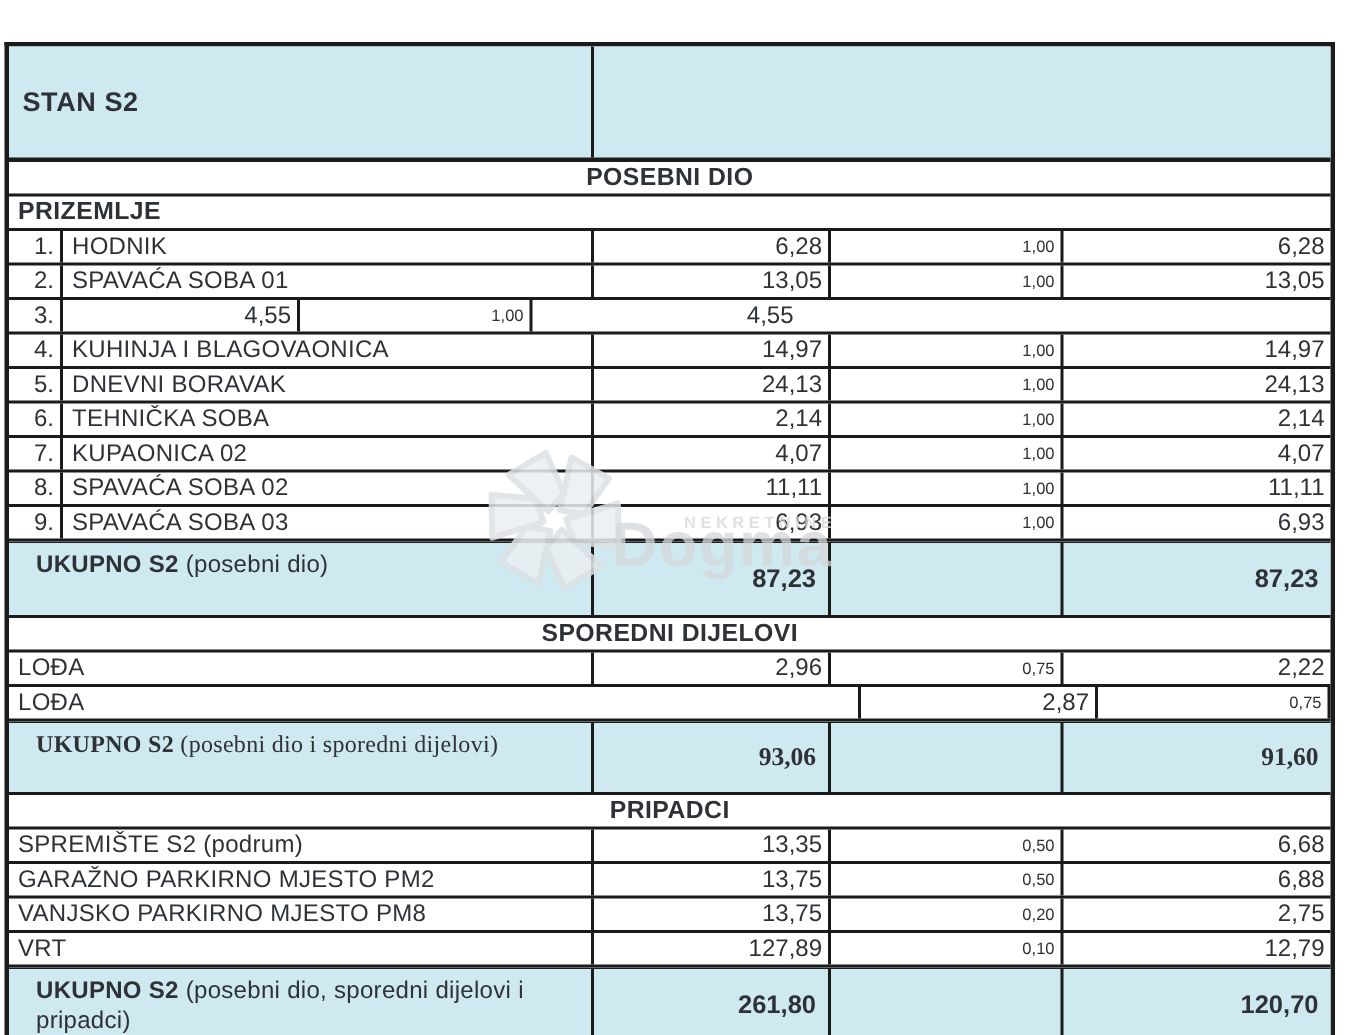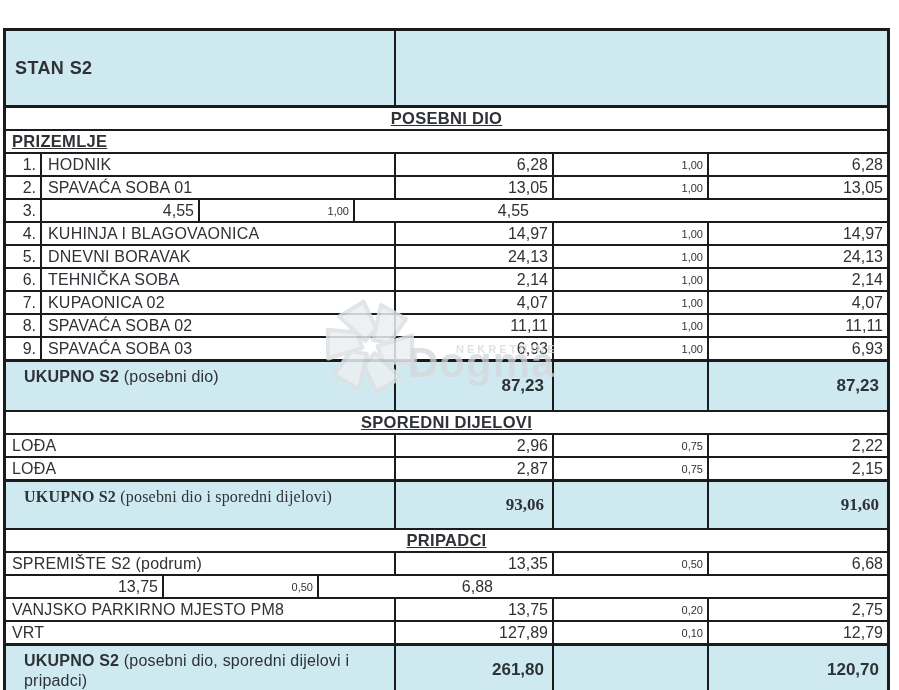--- a/index.html
+++ b/index.html
@@ -36,21 +36,21 @@
   .c-a{flex:0 0 158px;justify-content:flex-end;padding-right:4px;border-right:2px solid var(--bc);font-size:16px;}
   .c-b{flex:0 0 155px;justify-content:flex-end;padding-right:4px;border-right:2px solid var(--bc);font-size:11px;}
   .c-c{flex:0 0 178px;justify-content:flex-end;padding-right:4px;font-size:16px;}
 
   
   .row-title{height:77px;background:var(--hl);border-bottom-width:3px;}
   .row-title .c-name{font-size:18px;font-weight:700;padding-left:9px;letter-spacing:.4px;}
   .row-title .t-rest{flex:0 0 491px;}
 
   
-  .row-band{height:23px;text-decoration:underline;}
+  .row-band{height:23px;}
   .row-band .band-cell{flex:1 1 auto;justify-content:center;font-weight:700;font-size:16.5px;letter-spacing:.3px;}
   .row-band.left .band-cell{justify-content:flex-start;padding-left:6px;}
 
   
   .row-item{height:23px;}
 
   
   .row-total{background:var(--hl);border-top:1px solid var(--bc);}
   .row-total.tall{height:51px;}
   .row-total.mid{height:49px;font-family:Liberation Serif, serif;}
@@ -150,36 +150,36 @@
 
     <div class="cell c-name">LOĐA</div>
     <div class="cell c-a">2,96</div>
     <div class="cell c-b">0,75</div>
     <div class="cell c-c">2,22</div>
   </div><div class="row row-item no-num">
 
     <div class="cell c-name">LOĐA</div>
     <div class="cell c-a">2,87</div>
     <div class="cell c-b">0,75</div>
-    <div class="cell c-c">2,15</div>
   </div><div class="row row-total mid">
     <div class="cell c-name"><b>UKUPNO S2</b><span> (posebni dio i sporedni dijelovi)</span></div>
     <div class="cell c-a">93,06</div>
     <div class="cell c-b"></div>
     <div class="cell c-c">91,60</div>
   </div><div class="row row-band">
     <div class="cell band-cell">PRIPADCI</div>
   </div><div class="row row-item no-num">
 
     <div class="cell c-name">SPREMIŠTE S2 (podrum)</div>
     <div class="cell c-a">13,35</div>
     <div class="cell c-b">0,50</div>
     <div class="cell c-c">6,68</div>
   </div><div class="row row-item no-num">
 
+    <div class="cell c-name">GARAŽNO PARKIRNO MJESTO PM2</div>
     <div class="cell c-a">13,75</div>
     <div class="cell c-b">0,50</div>
     <div class="cell c-c">6,88</div>
   </div><div class="row row-item no-num">
 
     <div class="cell c-name">VANJSKO PARKIRNO MJESTO PM8</div>
     <div class="cell c-a">13,75</div>
     <div class="cell c-b">0,20</div>
     <div class="cell c-c">2,75</div>
   </div><div class="row row-item no-num">

